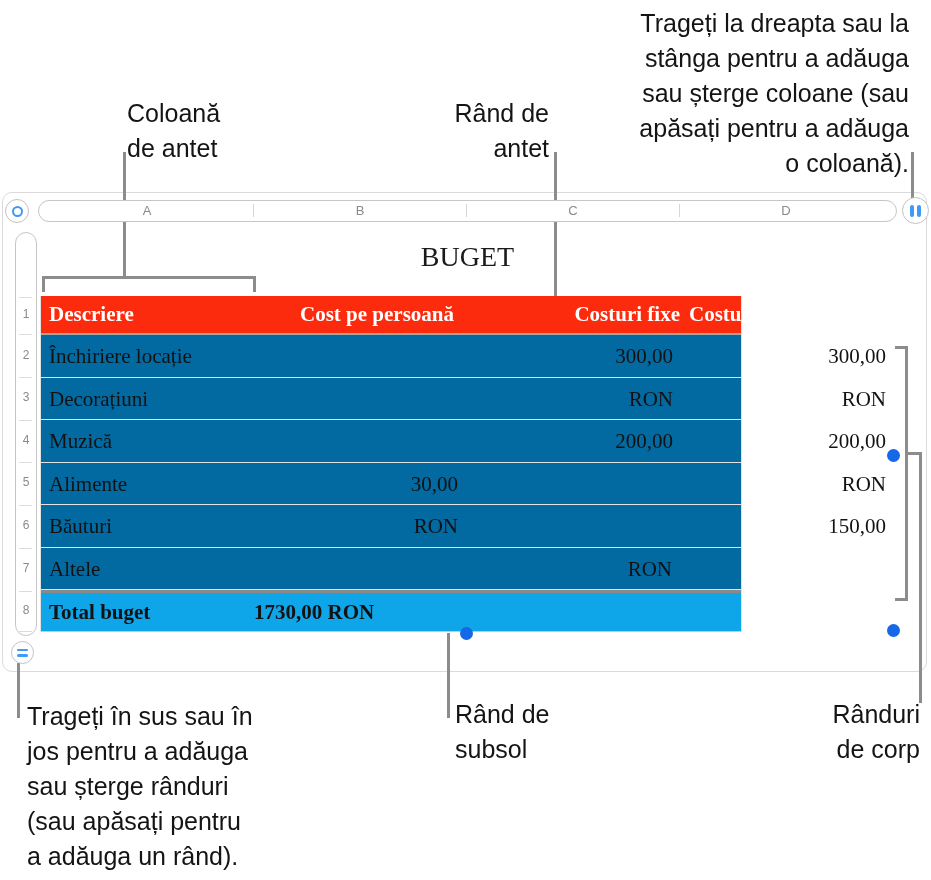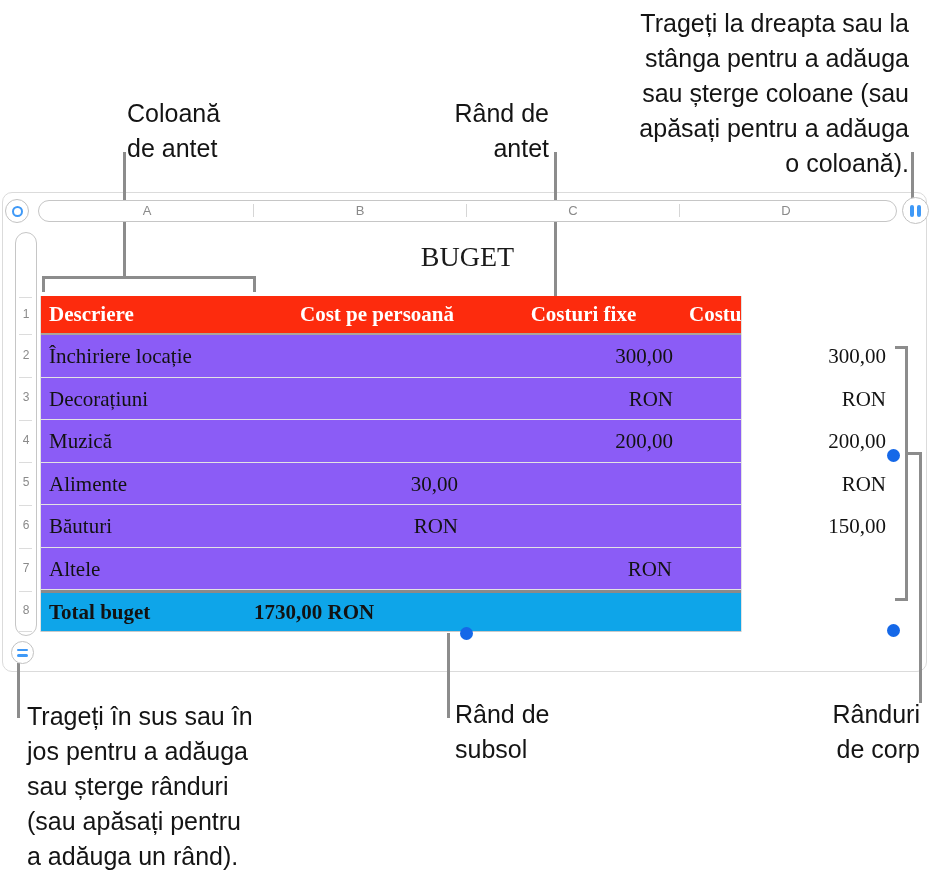--- a/index.html
+++ b/index.html
@@ -36,30 +36,30 @@
 
   
   .ttitle{position:absolute;left:40px;top:241px;width:855px;text-align:center;
           font-family:"Liberation Serif",serif;font-size:28px;color:#1A1A1A;}
   .tbl{position:absolute;left:40px;top:296px;width:702px;box-sizing:border-box;
        border-left:1px solid #E2E2E2;border-right:1px solid #E2E2E2;
        font-family:"Liberation Serif",serif;font-size:21px;color:#121212;}
   .grid{display:grid;grid-template-columns:213px 213px 213px 214px;}
   .thead{height:37px;line-height:37px;background:#FD2B0D;color:#fff;font-weight:bold;}
   .tshadow{height:2px;background:#A9A49D;}
-  .trow{height:42.5px;line-height:42.5px;background:#8b5cf6;border-bottom:1px solid #E3E3E3;box-sizing:border-box;}
+  .trow{height:42.5px;line-height:42.5px;background:#0369a1;border-bottom:1px solid #E3E3E3;box-sizing:border-box;}
   .trow:last-child{border-bottom:none;}
   .tsep{height:2.5px;background:#8A8A8A;}
   .tfoot{height:38px;line-height:38px;background:#0ea5e9;font-weight:bold;border-bottom:1px solid #C9C9C9;}
   .ca{text-align:left;padding-left:8px;overflow:hidden;white-space:nowrap;}
   .cb{text-align:right;padding-right:9px;}
   .cc{text-align:right;padding-right:7px;}
   .cd{text-align:right;padding-right:8px;}
   .hb{text-align:right;padding-right:13px;}
-  .hc{text-align:center;padding-left:20px;}
+  .hc{text-align:right;padding-left:20px;}
   .hd{text-align:left;padding-left:9px;}
   .fd{grid-column:2 / span 3;padding-right:11px;}
 
   
   .dot{position:absolute;width:13px;height:13px;border-radius:50%;background:#1568E8;}
 
   
   .callout{position:absolute;font-size:25px;line-height:35px;color:#141414;}
   .tr{text-align:right;}
 </style>

